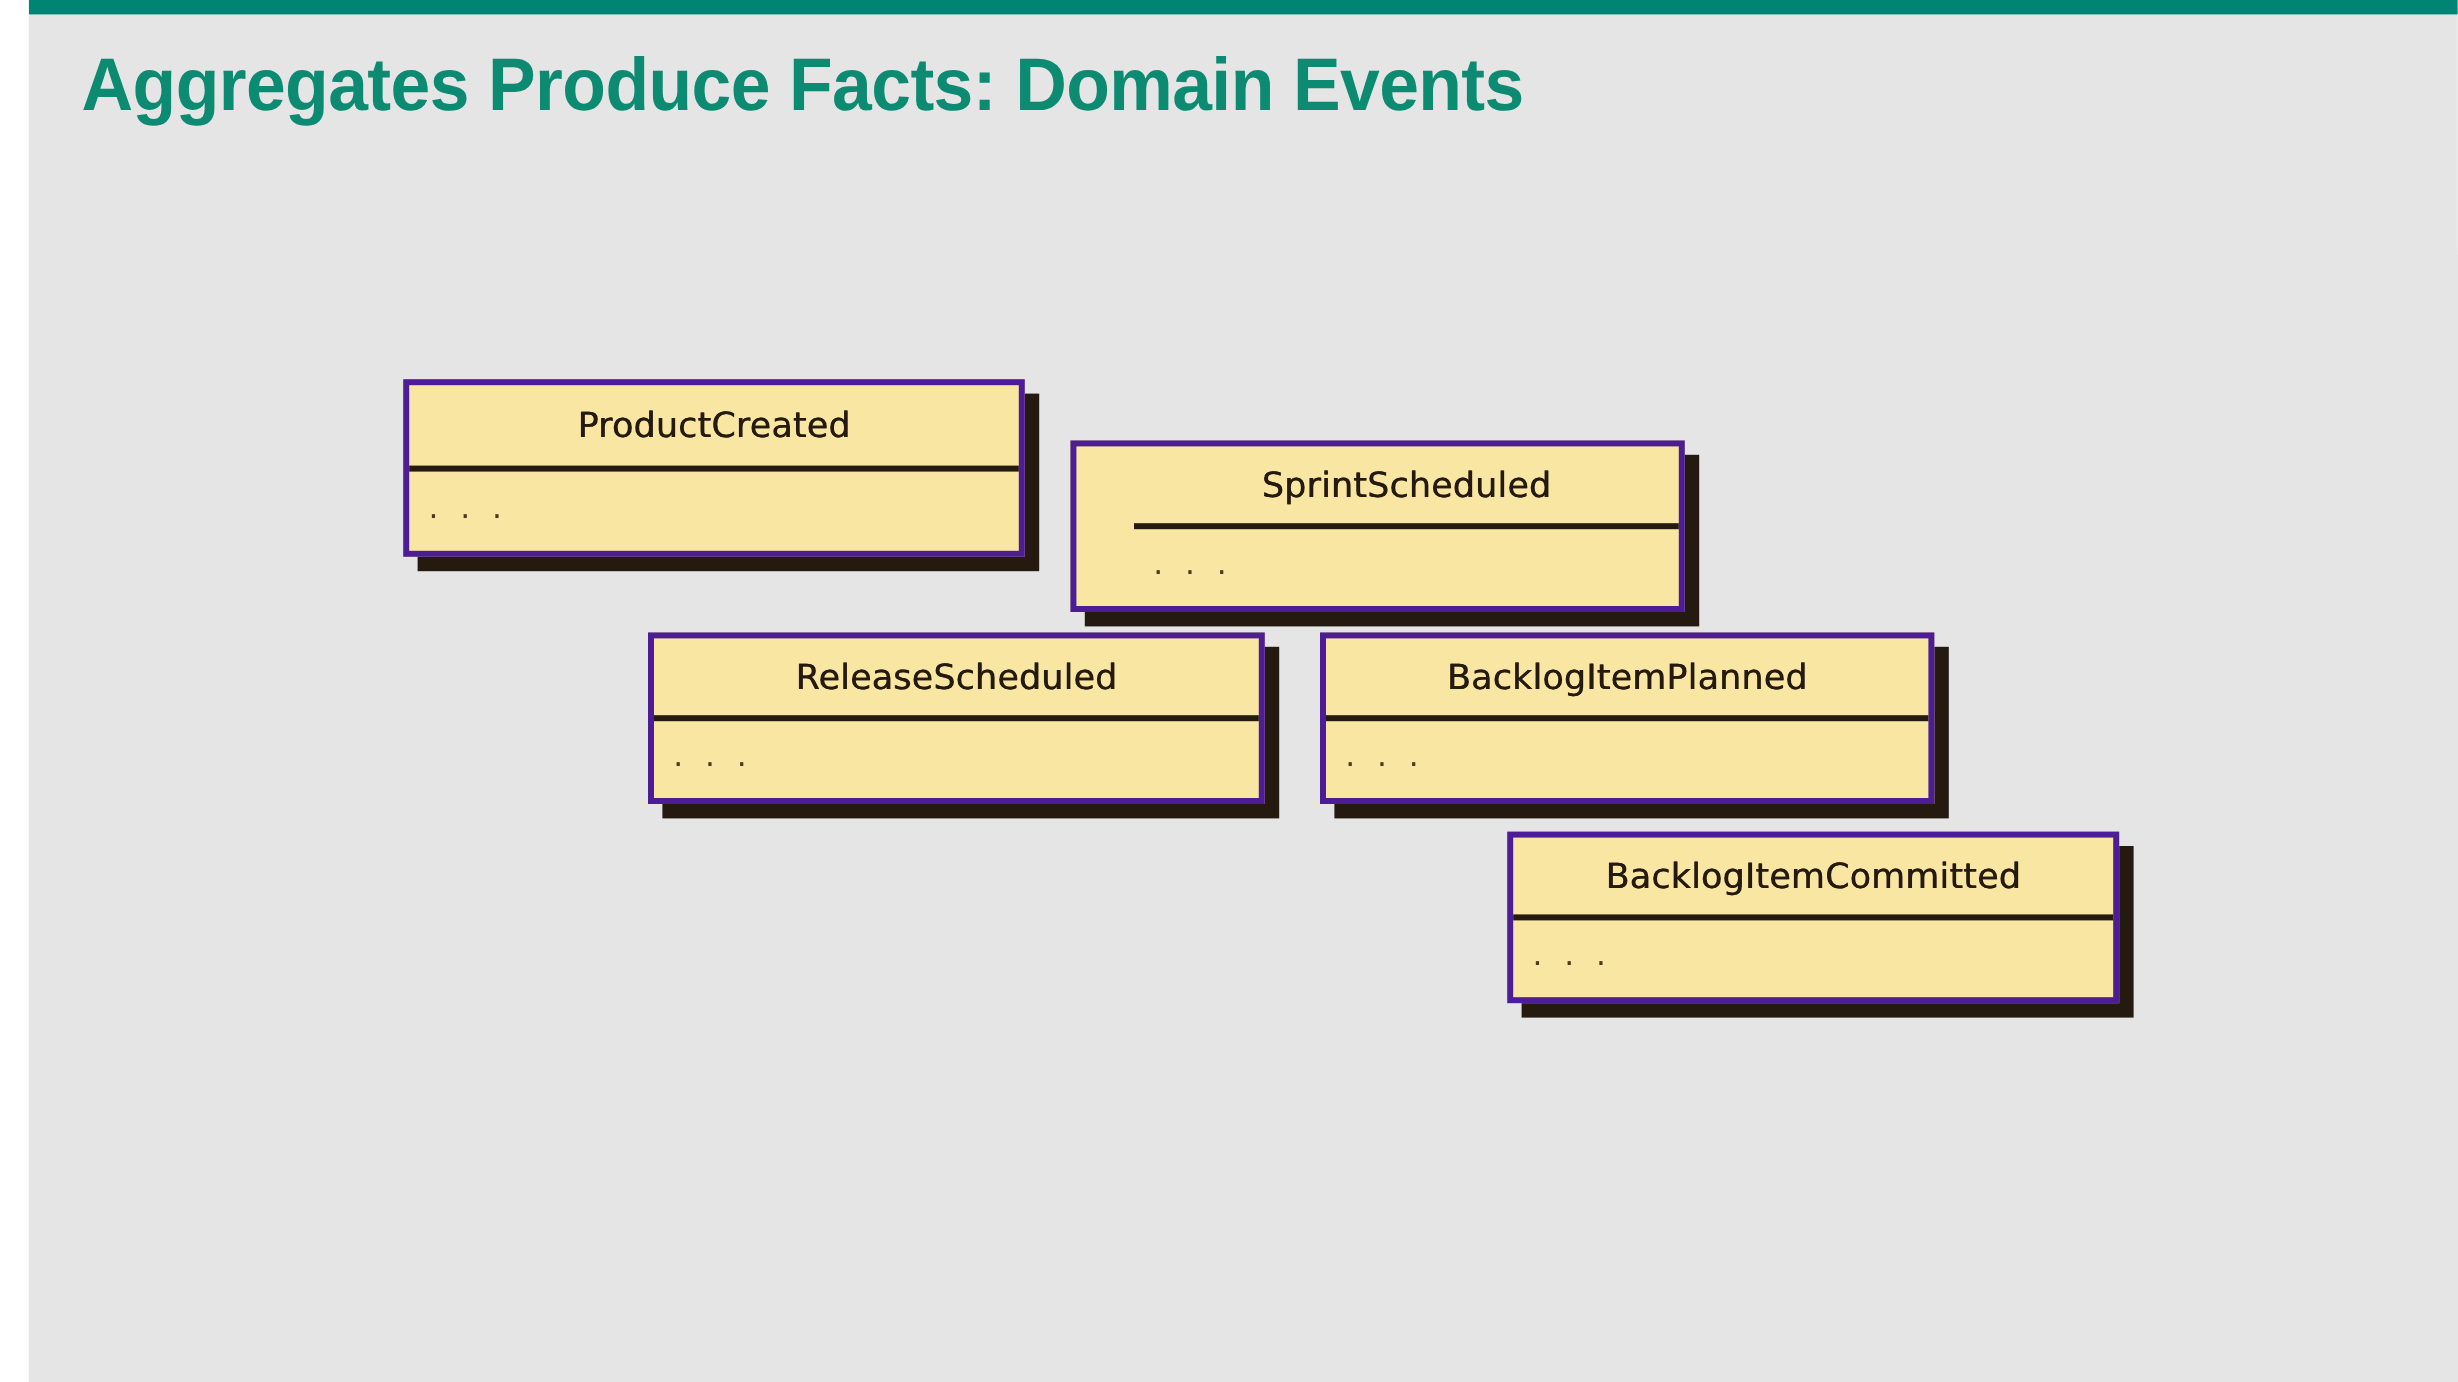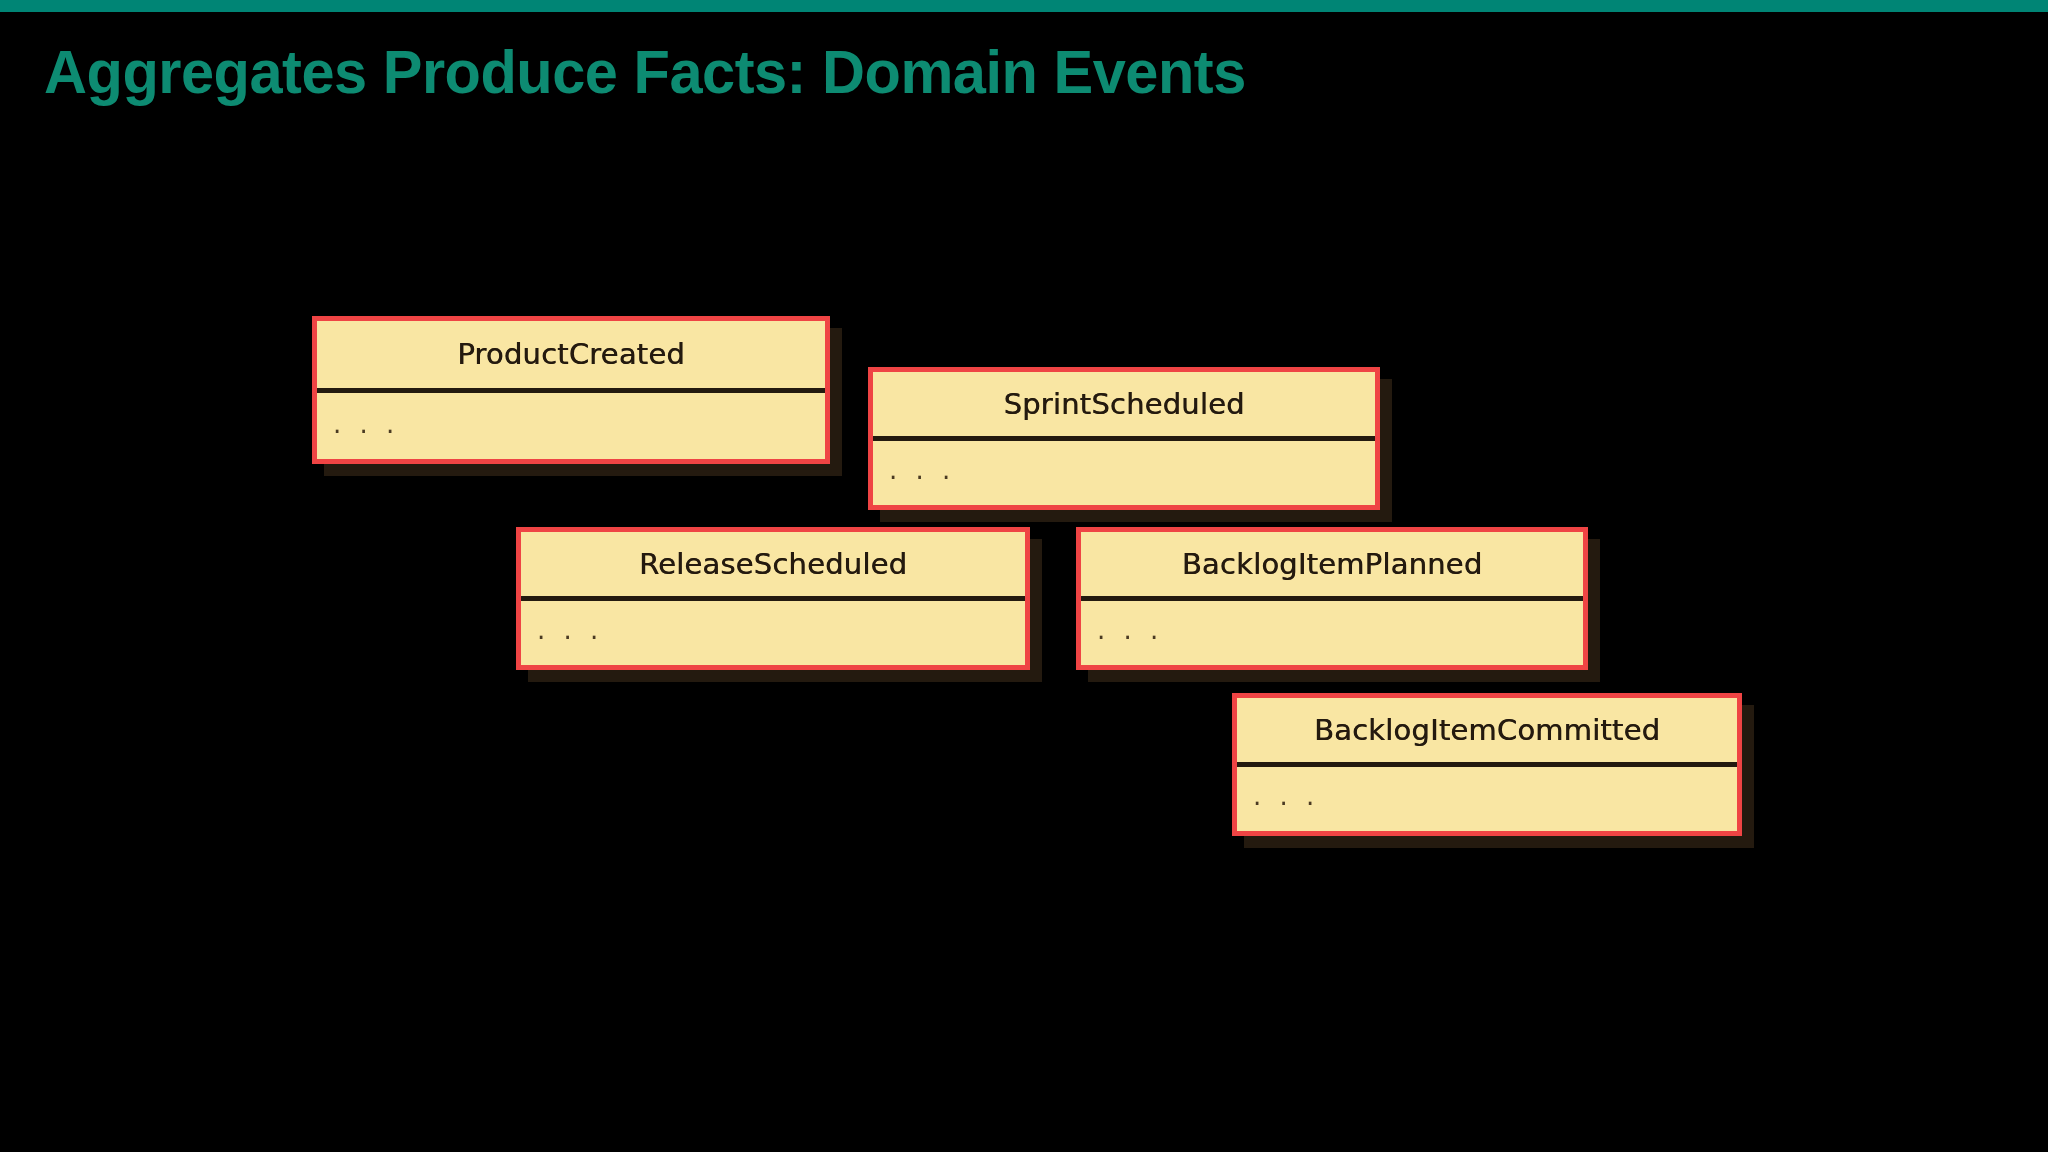--- a/index.html
+++ b/index.html
@@ -12,22 +12,23 @@
     background: #ffffff;
     font-family: "Liberation Sans", sans-serif;
     overflow: hidden;
     position: relative;
   }
 
   
   #slide {
     position: absolute;
     inset: 0;
-    background: #000000;
+    background: #e5e5e5;
     overflow: hidden;
+    margin-left: 24px;
   }
 
   #top-bar {
     position: absolute;
     left: 0;
     top: 0;
     width: 2048px;
     height: 12px;
     background: #008575;
   }
@@ -53,21 +54,21 @@
     left: 0;
     top: 0;
     width: 2048px;
     height: 1152px;
   }
 
   .uml-box {
     position: absolute;
     box-sizing: border-box;
     background: #f9e6a3;
-    border: 5px solid #ef4444;
+    border: 5px solid #4c1d95;
     box-shadow: 12px 12px 0 0 #241a0f;
     image-rendering: pixelated;
   }
 
   .uml-box .name-row {
     position: relative;
     box-sizing: border-box;
     height: 52%;
     border-bottom: 5px solid #241a0f;
     display: flex;
@@ -99,21 +100,21 @@
     font-size: 26px;
     letter-spacing: 5px;
     color: #4a3a22;
     padding: 0 0 22px 16px;
     line-height: 1;
     white-space: nowrap;
   }
 
   
   #box-product-created      { left: 312px;  top: 316px; width: 518px; height: 148px; }
-  #box-sprint-scheduled     { left: 868px;  top: 367px; width: 512px; height: 143px; }
+  #box-sprint-scheduled     { left: 868px;  top: 367px; width: 512px; height: 143px; padding-left: 48px; }
   #box-release-scheduled    { left: 516px;  top: 527px; width: 514px; height: 143px; text-align: right; }
   #box-backlogitem-planned  { left: 1076px; top: 527px; width: 512px; height: 143px; text-align: right; }
   #box-backlogitem-committed{ left: 1232px; top: 693px; width: 510px; height: 143px; }
 
   
   #pivotal-logo {
     position: absolute;
     right: 26px;
     bottom: 22px;
     font-family: "DejaVu Sans", sans-serif;

